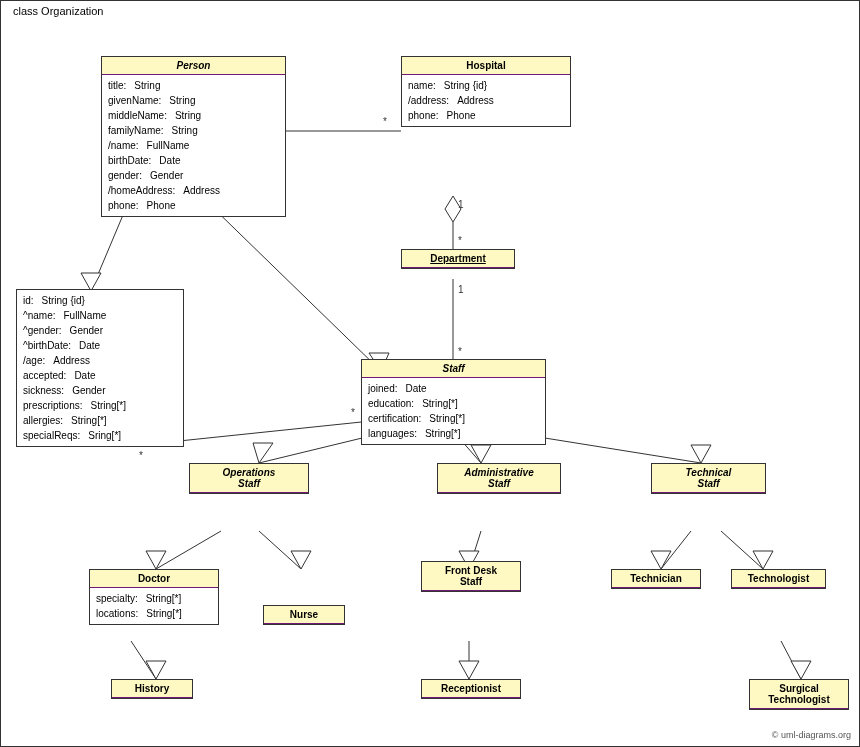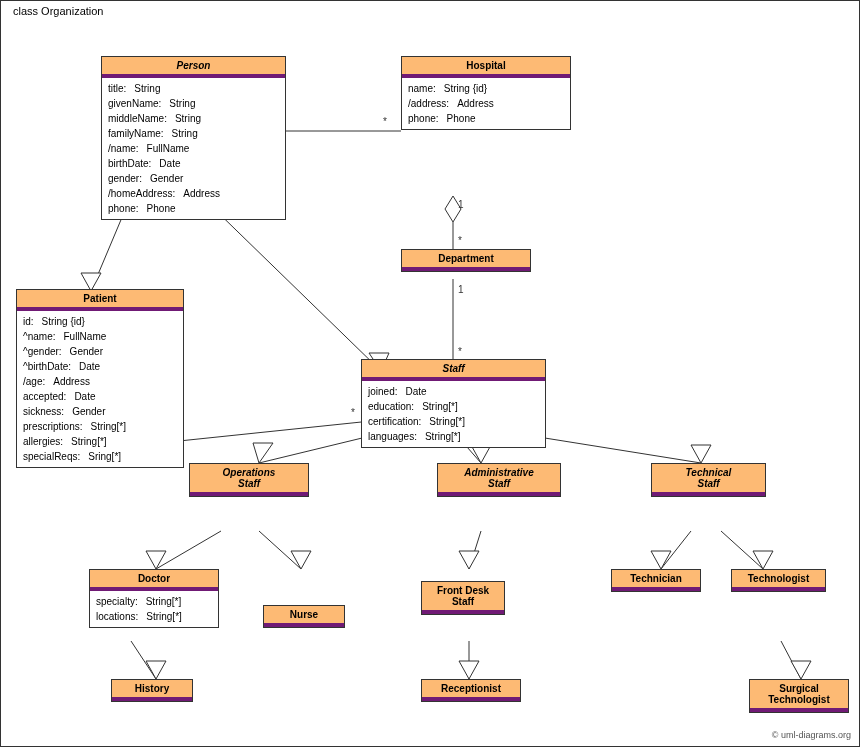--- a/index.html
+++ b/index.html
@@ -30,24 +30,24 @@
     
     .uml-class {
       position: absolute;
       border: 1px solid #333;
       background: #fff;
       font-size: 10px;
     }
     .uml-class .class-name {
       text-align: center;
       padding: 3px 6px;
-      border-bottom: 4px solid #701a75;
+      border-bottom: 1px solid #701a75;
       font-style: italic;
       font-weight: bold;
-      background: #fdba74;
+      background: #fef9c3;
     }
     .uml-class .class-name.normal {
       font-style: normal;
     }
     .uml-class .class-attrs {
       padding: 3px 6px;
     }
     .uml-class .attr-row {
       display: flex;
       gap: 8px;
@@ -193,21 +193,20 @@
           <span class="attr-type">Address</span>
         </div>
       <div class="attr-row">
           <span class="attr-name">phone:</span>
           <span class="attr-type">Phone</span>
         </div>
     </div>
   </div>
 
   <div class="uml-class" style="left:15px; top:288px; width:168px;">
-    <div class="class-name normal">Patient</div>
     <div class="class-attrs">
       <div class="attr-row">
           <span class="attr-name">id:</span>
           <span class="attr-type">String {id}</span>
         </div>
       <div class="attr-row">
           <span class="attr-name">^name:</span>
           <span class="attr-type">FullName</span>
         </div>
       <div class="attr-row">
@@ -238,21 +237,21 @@
           <span class="attr-name">allergies:</span>
           <span class="attr-type">String[*]</span>
         </div>
       <div class="attr-row">
           <span class="attr-name">specialReqs:</span>
           <span class="attr-type">Sring[*]</span>
         </div>
     </div>
   </div>
 
-  <div class="uml-class" style="left:400px; top:248px; width:130px;">
+  <div class="uml-class" style="left:400px; top:248px; width:114px;text-decoration:underline;">
     <div class="class-name normal">Department</div>
   </div>
 
   <div class="uml-class" style="left:360px; top:358px; width:185px;">
     <div class="class-name">Staff</div>
     <div class="class-attrs">
       <div class="attr-row">
           <span class="attr-name">joined:</span>
           <span class="attr-type">Date</span>
         </div>
@@ -300,21 +299,21 @@
           <span class="attr-name">locations:</span>
           <span class="attr-type">String[*]</span>
         </div>
     </div>
   </div>
 
   <div class="uml-class" style="left:262px; top:568px; width:82px;margin-top:36px;">
     <div class="class-name normal">Nurse</div>
   </div>
 
-  <div class="uml-class" style="left:420px; top:580px; width:84px; text-align:center;">
+  <div class="uml-class" style="left:420px; top:560px; width:100px; text-align:center;">
     <div class="class-name normal">Front Desk<br>Staff</div>
   </div>
 
   <div class="uml-class" style="left:610px; top:568px; width:90px;">
     <div class="class-name normal">Technician</div>
   </div>
 
   <div class="uml-class" style="left:730px; top:568px; width:95px;">
     <div class="class-name normal">Technologist</div>
   </div>

